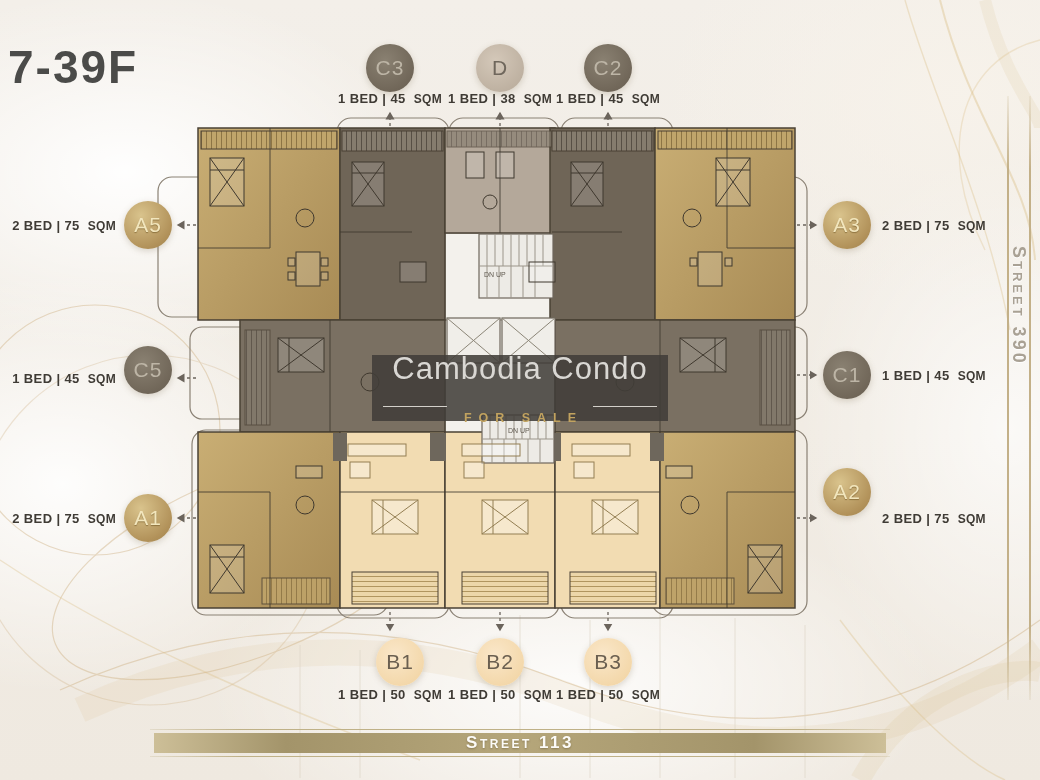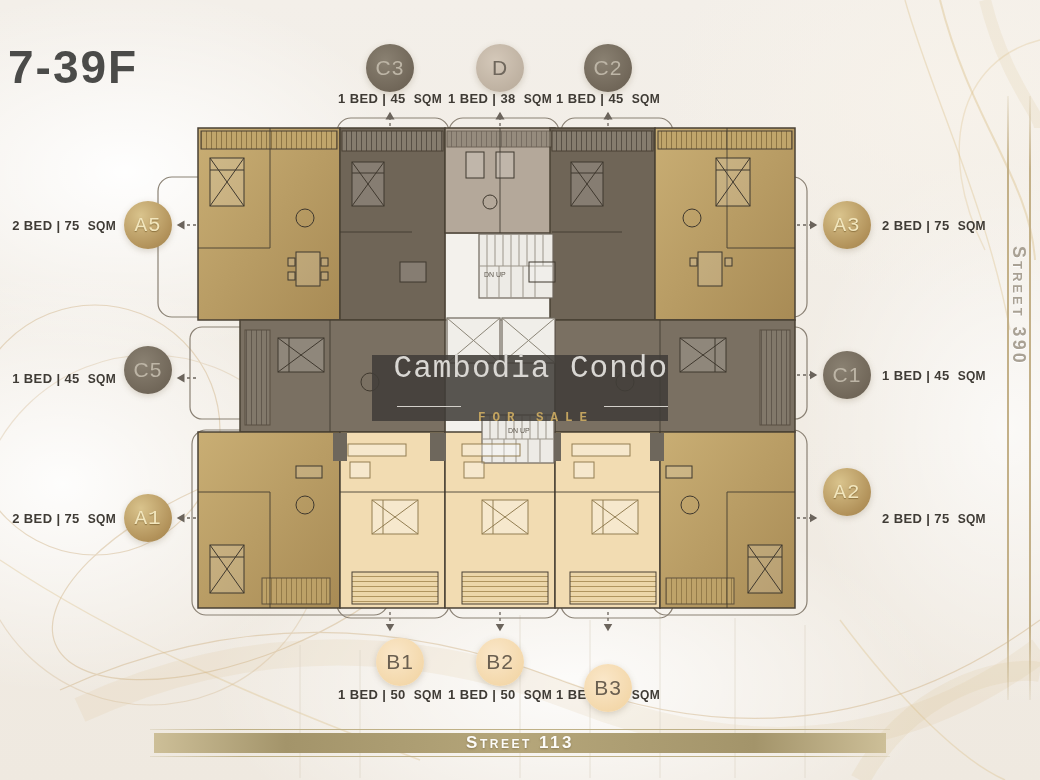--- a/index.html
+++ b/index.html
@@ -15,47 +15,47 @@
   svg{position:absolute;left:0;top:0;}
   #decor{z-index:0;}
   #plan{z-index:2;}
 
   .title{position:absolute;left:8px;top:40px;z-index:3;font-size:46px;font-weight:600;
     letter-spacing:2px;color:#4b4b49;}
 
   .badge{position:absolute;z-index:4;width:48px;height:48px;border-radius:50%;
     display:flex;align-items:center;justify-content:center;font-size:21px;letter-spacing:1px;
     box-shadow:0 2px 6px rgba(120,105,70,.25);}
-  .badge.gold{background:radial-gradient(circle at 35% 30%, #d9c38c, #b2925a 70%, #9d804c);color:#f2e6bd;text-shadow:0 1px 1px rgba(110,85,35,.6);font-family:Liberation Mono, monospace;}
+  .badge.gold{background:radial-gradient(circle at 35% 30%, #d9c38c, #b2925a 70%, #9d804c);color:#f2e6bd;text-shadow:0 1px 1px rgba(110,85,35,.6);}
   .badge.gray{background:radial-gradient(circle at 40% 35%, #8a8172, #6f6557 75%);color:#bdb5a6;}
   .badge.beige{background:radial-gradient(circle at 40% 35%, #d4c8b9, #bdb0a0 75%);color:#6f675c;}
   .badge.peach{background:radial-gradient(circle at 40% 35%, #fae7c9, #f3d7a9 75%);color:#6a5f50;}
 
   .spec{position:absolute;z-index:3;font-size:13px;font-weight:700;color:#3f3b35;
     letter-spacing:.4px;white-space:nowrap;}
   .spec .sqm{font-size:12px;letter-spacing:.3px;padding-left:8px;}
 
   #b-c3{left:366px;top:44px}   #b-d{left:476px;top:44px}   #b-c2{left:584px;top:44px}
   #b-a5{left:124px;top:201px}  #b-c5{left:124px;top:346px} #b-a1{left:124px;top:494px}
   #b-a3{left:823px;top:201px}  #b-c1{left:823px;top:351px} #b-a2{left:823px;top:468px}
-  #b-b1{left:376px;top:638px}  #b-b2{left:476px;top:638px} #b-b3{left:584px;top:664px}
+  #b-b1{left:376px;top:638px}  #b-b2{left:476px;top:638px} #b-b3{left:584px;top:638px}
 
   #s-c3{left:310px;top:91px;width:160px;text-align:center}
   #s-d{left:420px;top:91px;width:160px;text-align:center}
   #s-c2{left:528px;top:91px;width:160px;text-align:center}
   #s-a5{left:0;top:218px;width:116px;text-align:right}
   #s-c5{left:0;top:371px;width:116px;text-align:right}
   #s-a1{left:0;top:511px;width:116px;text-align:right}
   #s-a3{left:882px;top:218px}  #s-c1{left:882px;top:368px}  #s-a2{left:882px;top:511px}
   #s-b1{left:310px;top:687px;width:160px;text-align:center}
   #s-b2{left:420px;top:687px;width:160px;text-align:center}
   #s-b3{left:528px;top:687px;width:160px;text-align:center}
 
   .watermark{position:absolute;z-index:5;left:372px;top:355px;width:296px;height:66px;
-    background:rgba(64,61,56,.87);display:flex;flex-direction:column;align-items:flex-end;justify-content:center;font-family:Liberation Mono, monospace;}
+    background:rgba(64,61,56,.87);display:flex;flex-direction:column;align-items:center;justify-content:center;}
   .watermark .wm-name{font-size:31px;color:#d9d7d3;letter-spacing:1px;line-height:34px;}
   .wm-row{display:flex;align-items:center;gap:10px;margin-top:2px;}
   .wm-line{width:64px;height:1px;background:#d3d0ca;}
   .wm-tag{font-size:12.5px;font-weight:600;color:#c2a35f;letter-spacing:7px;padding-left:7px;margin-top:23px;}
 
   .street-h{position:absolute;z-index:3;left:150px;top:729px;width:740px;}
   .street-h .thin{height:1px;background:linear-gradient(90deg,rgba(191,177,135,.25),#bfb187 12%,#bfb187 88%,rgba(191,177,135,.25));}
   .street-h .bar{height:20px;margin:3px 4px;display:flex;align-items:center;justify-content:center;
     background:linear-gradient(90deg,#cdbf98,#a3946a 18%,#b5a67a 50%,#a3946a 82%,#cdbf98);
     font-variant:small-caps;font-weight:700;font-size:17px;letter-spacing:2.5px;color:#fcfbf8;

